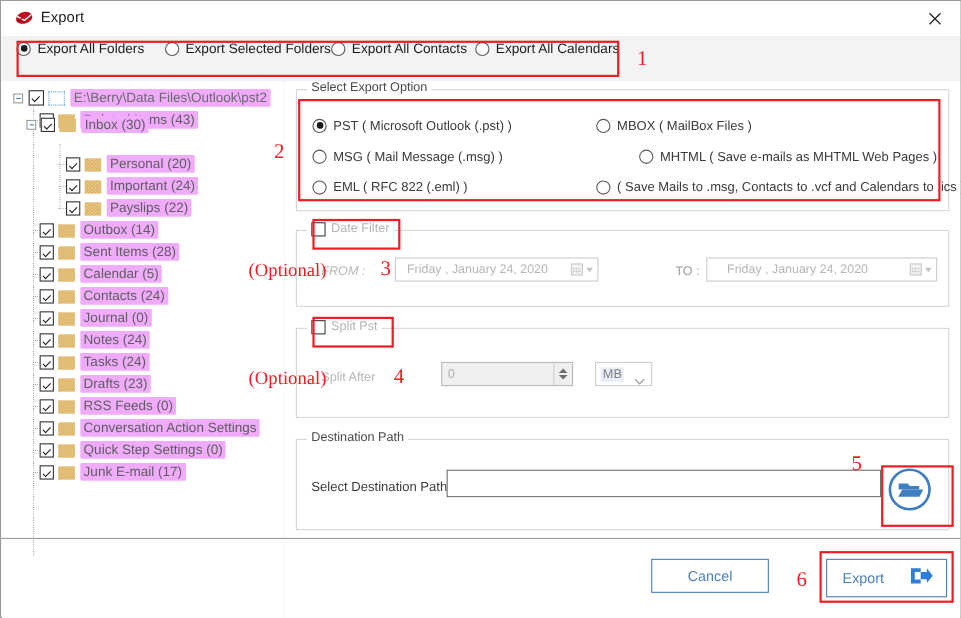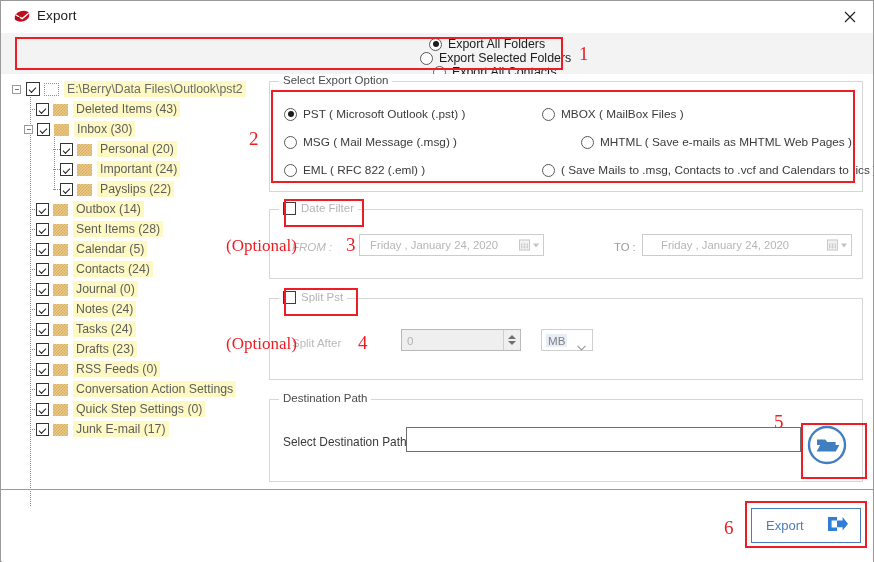--- a/index.html
+++ b/index.html
@@ -13,36 +13,36 @@
 
   
   .titlebar{position:absolute;left:0;top:0;width:872px;height:32px;background:#ffffff;border-bottom:1px solid #e4e4e4;}
   .title-icon{position:absolute;left:12px;top:7px;width:18px;height:18px;}
   .title-text{position:absolute;left:36px;top:7px;font-size:13.5px;color:#1c1c1c;letter-spacing:.1px;}
   .close-btn{position:absolute;right:0;top:0;width:46px;height:31px;display:flex;align-items:center;justify-content:center;cursor:default;}
   .close-btn svg{display:block;}
 
   
   .topbar{position:absolute;left:0;top:32px;width:872px;height:41px;background:#f3f3f3;}
-  .topbar-inner{position:absolute;left:26px;top:4px;width:548px;height:33px;display:flex;align-items:flex-end;flex-direction:column;}
+  .topbar-inner{position:absolute;left:14px;top:4px;width:548px;height:33px;display:flex;align-items:flex-start;}
   .rd-opt{display:flex;align-items:center;margin-right:0;}
   .rd-opt .lbl{font-size:12.4px;color:#1c1c1c;white-space:nowrap;}
   .radio{width:13px;height:13px;border-radius:50%;border:1px solid #5a5a5a;background:#fff;box-sizing:border-box;position:relative;margin-right:6px;flex:0 0 auto;}
   .radio.on:after{content:"";position:absolute;left:2.5px;top:2.5px;width:6px;height:6px;border-radius:50%;background:#1c1c1c;}
 
   
   .redbox{position:absolute;border:2px solid #ee1c24;box-sizing:border-box;pointer-events:none;}
   .rednum{position:absolute;color:#ee1c24;font-size:19px;font-family:"Liberation Serif", serif;line-height:1;}
   .redopt{position:absolute;color:#ee1c24;font-size:17px;font-family:"Liberation Serif", serif;line-height:1;white-space:nowrap;}
 
   
   .treepanel{position:absolute;left:1px;top:73px;width:257px;height:488px;background:#fff;border-right:1px solid #c8c8c8;overflow:hidden;}
   .treeview{position:absolute;left:4px;top:3px;width:249px;height:463px;background:#fff;}
   .tnode{position:absolute;height:20px;display:flex;align-items:center;white-space:nowrap;}
-  .tlabel{font-size:12.3px;color:#5e5e5e;background:#fef9c3;padding:1px 3px 1px 3px;border-radius:1px;}
+  .tlabel{font-size:12.3px;color:#5e5e5e;background:#f0abfc;padding:1px 3px 1px 3px;border-radius:1px;}
   .tlabel.root{color:#6b6b6b;}
   .cbx{width:13px;height:13px;border:1px solid #333;background:#fff;box-sizing:border-box;position:relative;flex:0 0 auto;margin-right:4px;}
   .cbx.on:after{content:"";position:absolute;left:2px;top:4px;width:6px;height:3px;border-left:1.6px solid #1c1c1c;border-bottom:1.6px solid #1c1c1c;transform:rotate(-45deg);}
   .expander{position:absolute;width:9px;height:9px;border:1px solid #9a9a9a;background:#fff;box-sizing:border-box;}
   .expander:before{content:"";position:absolute;left:1.5px;top:3px;width:4px;height:1px;background:#4a7ebb;}
   .folder{width:15px;height:13px;margin-right:5px;flex:0 0 auto;position:relative;}
   .folder .f1{position:absolute;left:0;top:1px;width:15px;height:12px;
      background-color:#e8c98a;
      background-image:linear-gradient(45deg,#d9ae5b 25%,transparent 25%,transparent 75%,#d9ae5b 75%),
                       linear-gradient(45deg,#d9ae5b 25%,transparent 25%,transparent 75%,#d9ae5b 75%);
@@ -158,21 +158,21 @@
 
       <div class="tnode" style="left:30px;top:22px;">
         <span class="dotline-h" style="left:-6px;top:10px;width:6px;"></span>
         <span class="cbx on"></span>
         <span class="folder">
             <span class="f1"></span>
           </span>
         <span class="tlabel">Deleted Items (43)</span>
       </div>
 
-      <div class="tnode" style="left:18px;top:42px;align-items:center;">
+      <div class="tnode" style="left:18px;top:26px;align-items:center;">
         <span class="expander" style="position:relative;margin-right:4px;"></span>
         <span class="cbx on"></span>
         <span class="folder">
             <span class="f1"></span>
           </span>
         <span class="tlabel">Inbox (30)</span>
       </div>
 
       <div class="tnode" style="left:54px;top:62px;">
         <span class="dotline-h" style="left:-7px;top:10px;width:7px;"></span>
@@ -398,20 +398,23 @@
     <div class="browse-btn" style="left:548px;top:353px;">
       <span>
         <svg width="40" height="40" viewBox="0 0 40 40">
           <circle cx="20" cy="20" r="18" fill="#ffffff" stroke="#3f7ec0" stroke-width="2.4"></circle>
           <path d="M10 14.5 h8.2 l2 2.4 h8.4 v3.2 h-18.6 z" fill="#3f7ec0"></path>
           <path d="M9.6 26.5 l3.6 -6.4 h19.2 l-3.6 6.4 z" fill="#3f7ec0"></path>
         </svg>
       </span>
     </div>
 
+    <div class="btn" style="left:333px;top:434px;width:107px;height:31px;">
+      <span class="t">Cancel</span>
+    </div>
 
     <div class="btn export" style="left:492px;top:434px;width:110px;height:35px;">
       <span class="t">Export</span>
       <span class="ico">
         <svg width="20" height="16" viewBox="0 0 20 16">
           <path d="M0 1 h9 v3.6 h-5.4 v6.8 h5.4 v3.6 h-9 z" fill="#2e7ed6"></path>
           <path d="M9 4.4 h5.6 v-3.3 l5.4 6.7 l-5.4 6.7 v-3.3 h-5.6 z" fill="#2e7ed6"></path>
         </svg>
       </span>
     </div>

